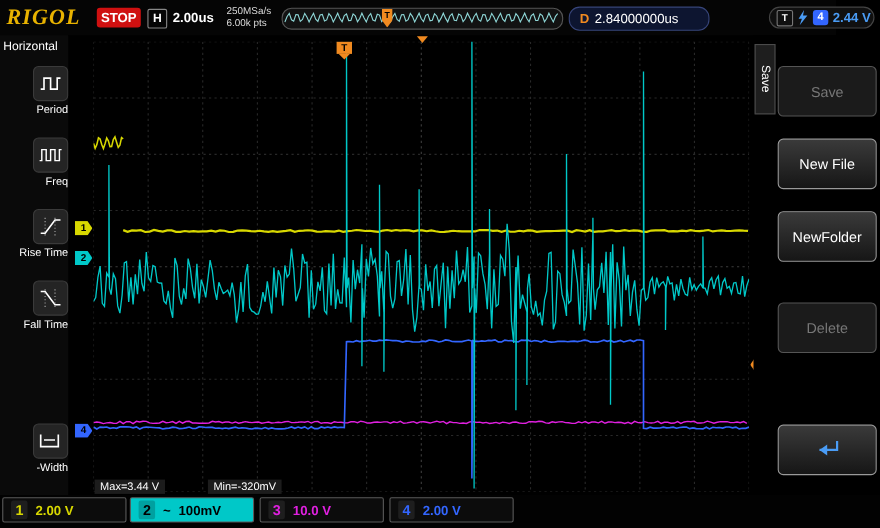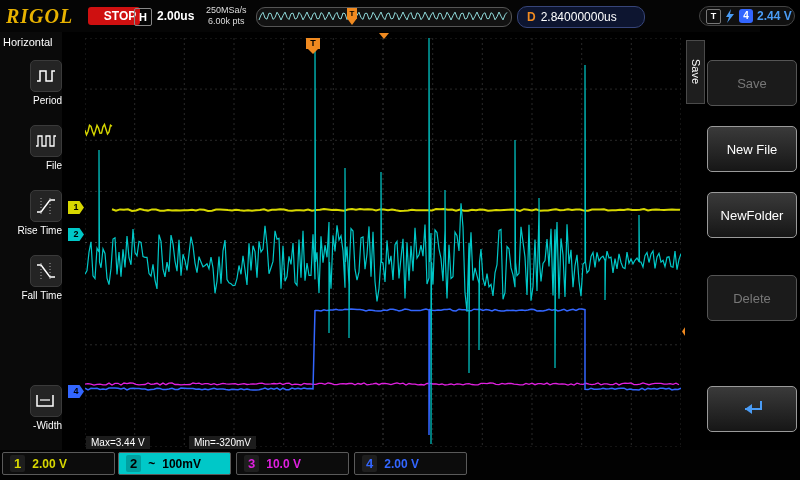--- a/index.html
+++ b/index.html
@@ -3,25 +3,25 @@
 <meta charset="utf-8">
 <style>
   html,body{margin:0;padding:0;background:#000;}
   #scope{position:relative;width:800px;height:480px;background:#000;overflow:hidden;
          font-family:"Liberation Sans",sans-serif;color:#fff;}
 
   
   #topbar{position:absolute;left:0;top:0;width:760px;height:32px;background:#050505;}
   #logo{position:absolute;left:6px;top:5px;font:italic bold 20px "Liberation Serif",serif;color:#e8b200;letter-spacing:1px;}
   #runstate{position:absolute;left:88px;top:7px;width:40px;height:18px;background:#cf1010;border-radius:3px;
-            color:#fff;font-weight:bold;font-size:12px;text-align:center;line-height:18px;padding-left:12px;}
+            color:#fff;font-weight:bold;font-size:12px;text-align:center;line-height:18px;}
   #hbox{position:absolute;left:134px;top:8px;width:16px;height:16px;border:1px solid #888;border-radius:2px;
         font-weight:bold;font-size:11px;text-align:center;line-height:16px;color:#fff;}
   #timebase{position:absolute;left:157px;top:9px;font-size:12px;font-weight:bold;color:#fff;}
-  #srate{position:absolute;left:206px;top:5px;font-size:9px;line-height:11px;color:#ddd;text-align:center;}
+  #srate{position:absolute;left:206px;top:5px;font-size:9px;line-height:11px;color:#ddd;}
   #ruler{position:absolute;left:256px;top:7px;width:254px;height:18px;background:#121212;border:1px solid #555;border-radius:9px;overflow:hidden;}
   #ruler-slider{position:absolute;left:90px;top:0;width:10px;height:17px;background:#f08a20;color:#000;
         font-size:8px;font-weight:bold;text-align:center;line-height:11px;
         clip-path:polygon(0 0,100% 0,100% 60%,50% 100%,0 60%);}
   #dgroup{position:absolute;left:517px;top:6px;width:126px;height:20px;background:#0d1530;border:1px solid #37457a;border-radius:10px;display:flex;align-items:center;}
   #dlabel{color:#f08a20;font-weight:bold;font-size:12px;margin:0 5px 0 9px;}
   #dvalue{color:#fff;font-size:12px;}
   #tgroup{position:absolute;left:699px;top:6px;width:96px;height:20px;background:#101010;border:1px solid #444;border-radius:10px;display:flex;align-items:center;gap:4px;padding-left:6px;box-sizing:border-box;}
   #tlabel{width:13px;height:13px;border:1px solid #777;border-radius:2px;font-size:9px;font-weight:bold;color:#fff;text-align:center;line-height:13px;}
   #tsource{width:14px;height:14px;background:#3366ff;border-radius:3px;color:#fff;font-size:10px;font-weight:bold;text-align:center;line-height:14px;}
@@ -112,21 +112,21 @@
       </div>
       <div class="menu-label">Period</div>
     </div>
 
     <div class="menu-item" style="top:93px">
       <div class="menu-icon">
         <svg width="22" height="20">
             <path d="M1 15 h2 v-10 h4 v10 h4 v-10 h4 v10 h4 v-10 h2" fill="none" stroke="#fff" stroke-width="1.3"></path>
           </svg>
       </div>
-      <div class="menu-label">File</div>
+      <div class="menu-label">Freq</div>
     </div>
 
     <div class="menu-item" style="top:158px">
       <div class="menu-icon">
         <svg width="22" height="20">
           <path d="M2 16 h4 L15 4 h5" fill="none" stroke="#fff" stroke-width="1.5"></path>
           <path d="M6 2 v16 M15 2 v16" stroke="#aaa" stroke-width="1" stroke-dasharray="1,2"></path>
         </svg>
       </div>
       <div class="menu-label">Rise Time</div>

